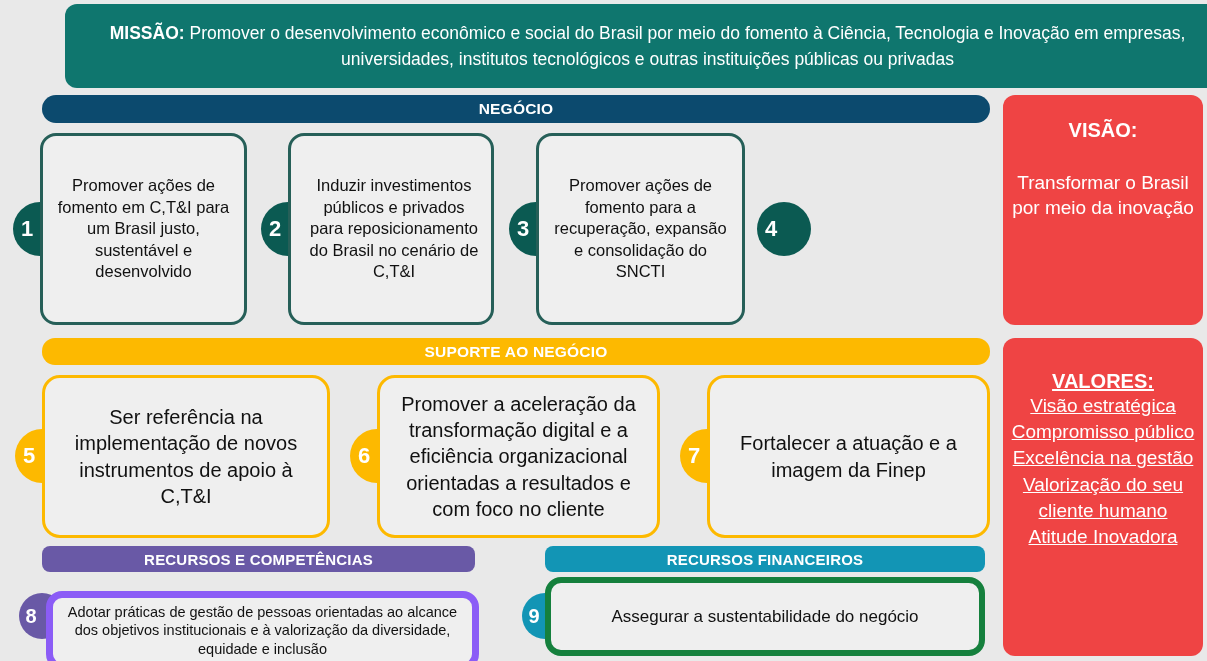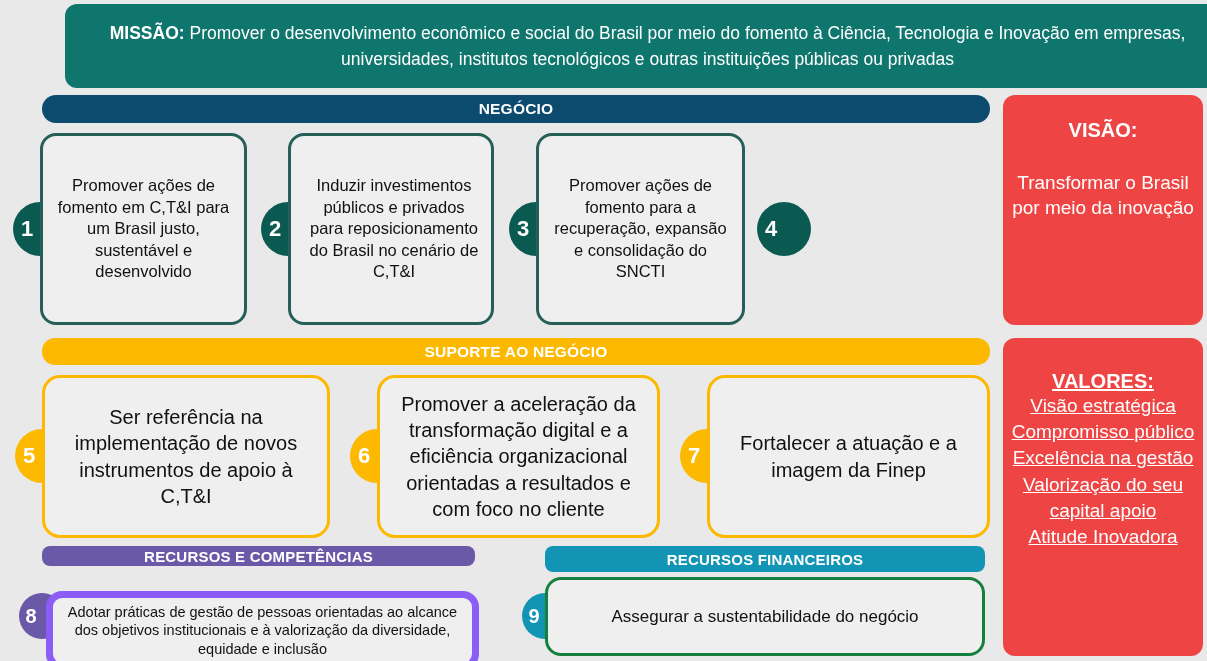--- a/index.html
+++ b/index.html
@@ -19,21 +19,21 @@
   }
   .mission .inner{max-width:1080px;padding:0 20px;}
   .mission b{font-weight:bold;}
   .bar{
     position:absolute;color:#fff;font-weight:bold;text-align:center;
     display:flex;align-items:center;justify-content:center;
     letter-spacing:.2px;
   }
   .bar-negocio{left:42px;top:95px;width:948px;height:28px;background:#0c4a6e;border-radius:14px;font-size:15.5px;}
   .bar-suporte{left:42px;top:338px;width:948px;height:27px;background:#FDB900;border-radius:13px;font-size:15.5px;}
-  .bar-rc{left:42px;top:546px;width:433px;height:20px;background:#6959A6;border-radius:8px;font-size:15px;}
+  .bar-rc{left:42px;top:546px;width:433px;height:26px;background:#6959A6;border-radius:8px;font-size:15px;}
   .bar-rf{left:545px;top:546px;width:440px;height:26px;background:#1295B5;border-radius:8px;font-size:15px;}
   
   .panel{
     position:absolute;left:1003px;width:200px;background:#ef4444;border-radius:12px;
     color:#fff;text-align:center;box-sizing:border-box;
   }
   .panel-vision{top:95px;height:230px;padding-top:24px;}
   .panel-values{top:338px;height:318px;padding-top:32px;text-decoration:underline;}
   .panel .ptitle{font-size:20px;font-weight:bold;}
   .panel-vision .ptext{margin-top:28px;font-size:19px;line-height:1.32;padding:0 8px;}
@@ -48,21 +48,21 @@
   .row2{top:375px;height:163px;border:3px solid #FDB900;border-radius:18px;font-size:20px;line-height:1.32;padding:6px 12px;}
   .row3{top:577px;height:79px;border-radius:16px;padding:4px 14px;}
   .b1{left:40px;width:207px;}
   .b2{left:288px;width:206px;padding-left:16px;}
   .b3{left:536px;width:209px;}
   .b4{left:784px;width:206px;}
   .b5{left:42px;width:288px;}
   .b6{left:377px;width:283px;}
   .b7{left:707px;width:283px;}
   .b8{left:46px;width:433px;border:7px solid #8b5cf6;font-size:14.5px;line-height:1.28;margin-top:14px;}
-  .b9{left:545px;width:440px;border:3px solid #15803d;font-size:17px;}
+  .b9{left:545px;width:440px;border:6px solid #15803d;font-size:17px;}
   
   .spell{text-decoration:underline wavy #E03A3A;text-decoration-skip-ink:none;}
   .spell .u{text-decoration:underline;}
   
   .badge{
     position:absolute;border-radius:50%;color:#fff;font-weight:bold;
   }
   .badge .num{
     position:absolute;left:0;top:0;width:52%;height:100%;
     display:flex;align-items:center;justify-content:center;
@@ -145,21 +145,21 @@
     </span>
   <div class="obox row2 b7">
     <div class="otext">Fortalecer a atuação e a imagem da Finep</div>
   </div>
 
   <div class="panel panel-values">
     <div class="ptitle">VALORES:</div>
     <div class="vitem">Visão estratégica</div>
     <div class="vitem">Compromisso público</div>
     <div class="vitem">Excelência na gestão</div>
-    <div class="vitem">Valorização do seu capital apoio</div>
+    <div class="vitem">Valorização do seu cliente humano</div>
     <div class="vitem">Atitude Inovadora</div>
   </div>
 
   <div class="bar bar-rc">RECURSOS E COMPETÊNCIAS</div>
 
   <span class="badge d46 purple bg8">
       <span class="num">8</span>
     </span>
   <div class="obox row3 b8">
     <div class="otext">Adotar práticas de gestão de pessoas orientadas ao alcance dos objetivos institucionais e à valorização da diversidade, equidade e inclusão</div>

